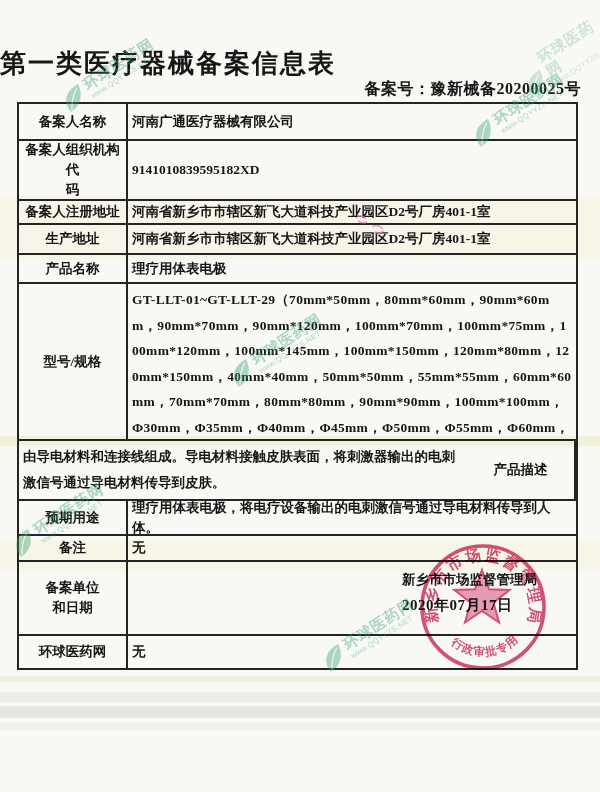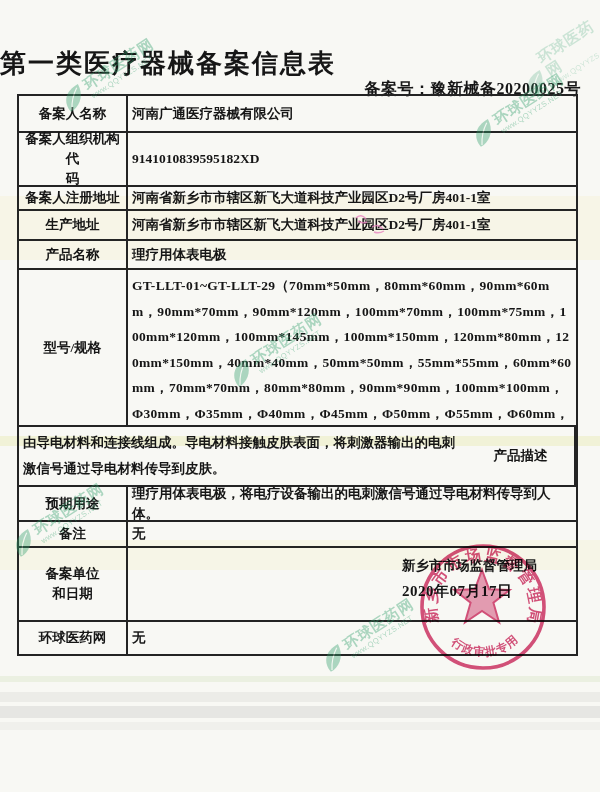--- a/index.html
+++ b/index.html
@@ -22,21 +22,21 @@
   .doc-title{
     position:absolute;top:46px;left:0;width:600px;text-align:left;
     font-size:26px;font-weight:bold;letter-spacing:2px;z-index:2;
   }
   .reg-no{
     position:absolute;top:79px;right:19px;font-size:16px;font-weight:bold;
     letter-spacing:.5px;z-index:2;
   }
 
   .form-table{
-    position:absolute;left:17px;top:94px;width:561px;
+    position:absolute;left:17px;top:102px;width:561px;
     border:2px solid #242424;z-index:2;box-sizing:border-box;
     background:transparent;
   }
   .row{display:flex;box-sizing:border-box;}
   .row + .row{border-top:2px solid #242424;}
   .cell{box-sizing:border-box;}
   .label{
     width:109px;border-right:2px solid #242424;
     display:flex;align-items:center;justify-content:center;
     text-align:center;font-weight:bold;font-size:13.5px;line-height:20px;
@@ -93,21 +93,21 @@
     <span>备案号：</span><span>豫新械备20200025号</span>
   </div>
 
   <div class="form-table">
 
     <div class="row" style="height:35px">
       <div class="cell label">备案人名称</div>
       <div class="cell value">河南广通医疗器械有限公司</div>
     </div>
 
-    <div class="row" style="height:54px">
+    <div class="row" style="height:60px">
       <div class="cell label">备案人组织机构代
 码</div>
       <div class="cell value" style="padding-left:4px">9141010839595182XD</div>
     </div>
 
     <div class="row" style="height:24px">
       <div class="cell label">备案人注册地址</div>
       <div class="cell value">河南省新乡市市辖区新飞大道科技产业园区D2号厂房401-1室</div>
     </div>
 

